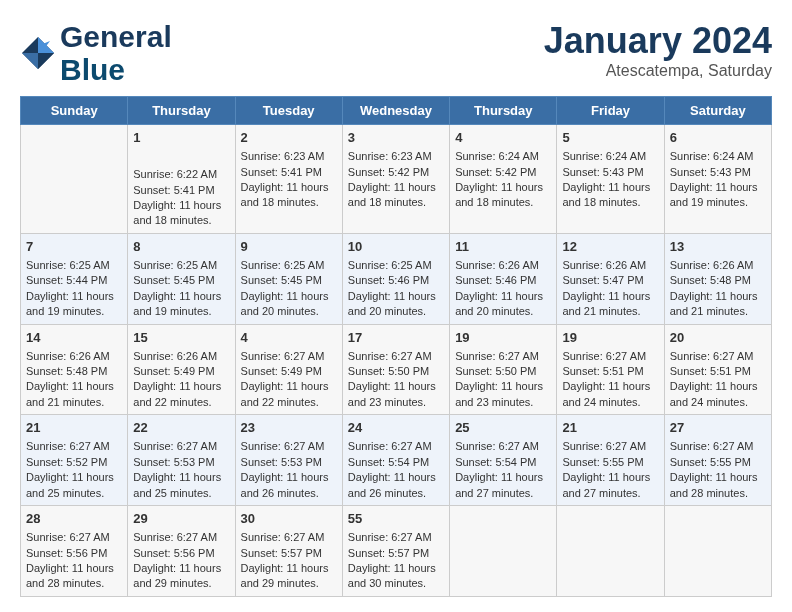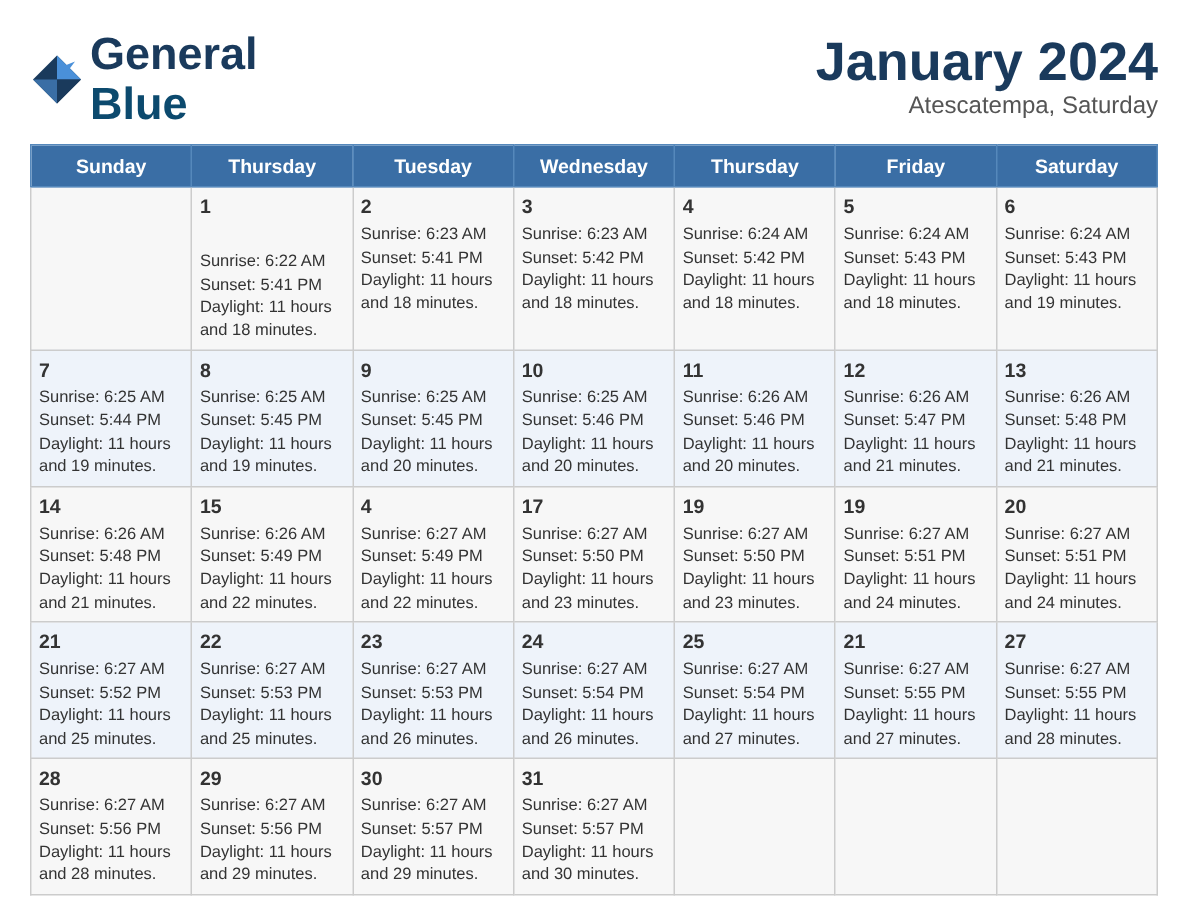--- a/index.html
+++ b/index.html
@@ -308,21 +308,21 @@
 Sunset: 5:56 PM
 Daylight: 11 hours and 29 minutes.</div>
         </td>
         <td>
           <span class="day-num">30</span>
           <div class="day-info" style="white-space: pre-line;">Sunrise: 6:27 AM
 Sunset: 5:57 PM
 Daylight: 11 hours and 29 minutes.</div>
         </td>
         <td>
-          <span class="day-num">31</span>
+          <span class="day-num">55</span>
           <div class="day-info" style="white-space: pre-line;">Sunrise: 6:27 AM
 Sunset: 5:57 PM
 Daylight: 11 hours and 30 minutes.</div>
         </td>
         <td></td>
         <td></td>
         <td></td>
       </tr>
     </tbody>
 </table>

